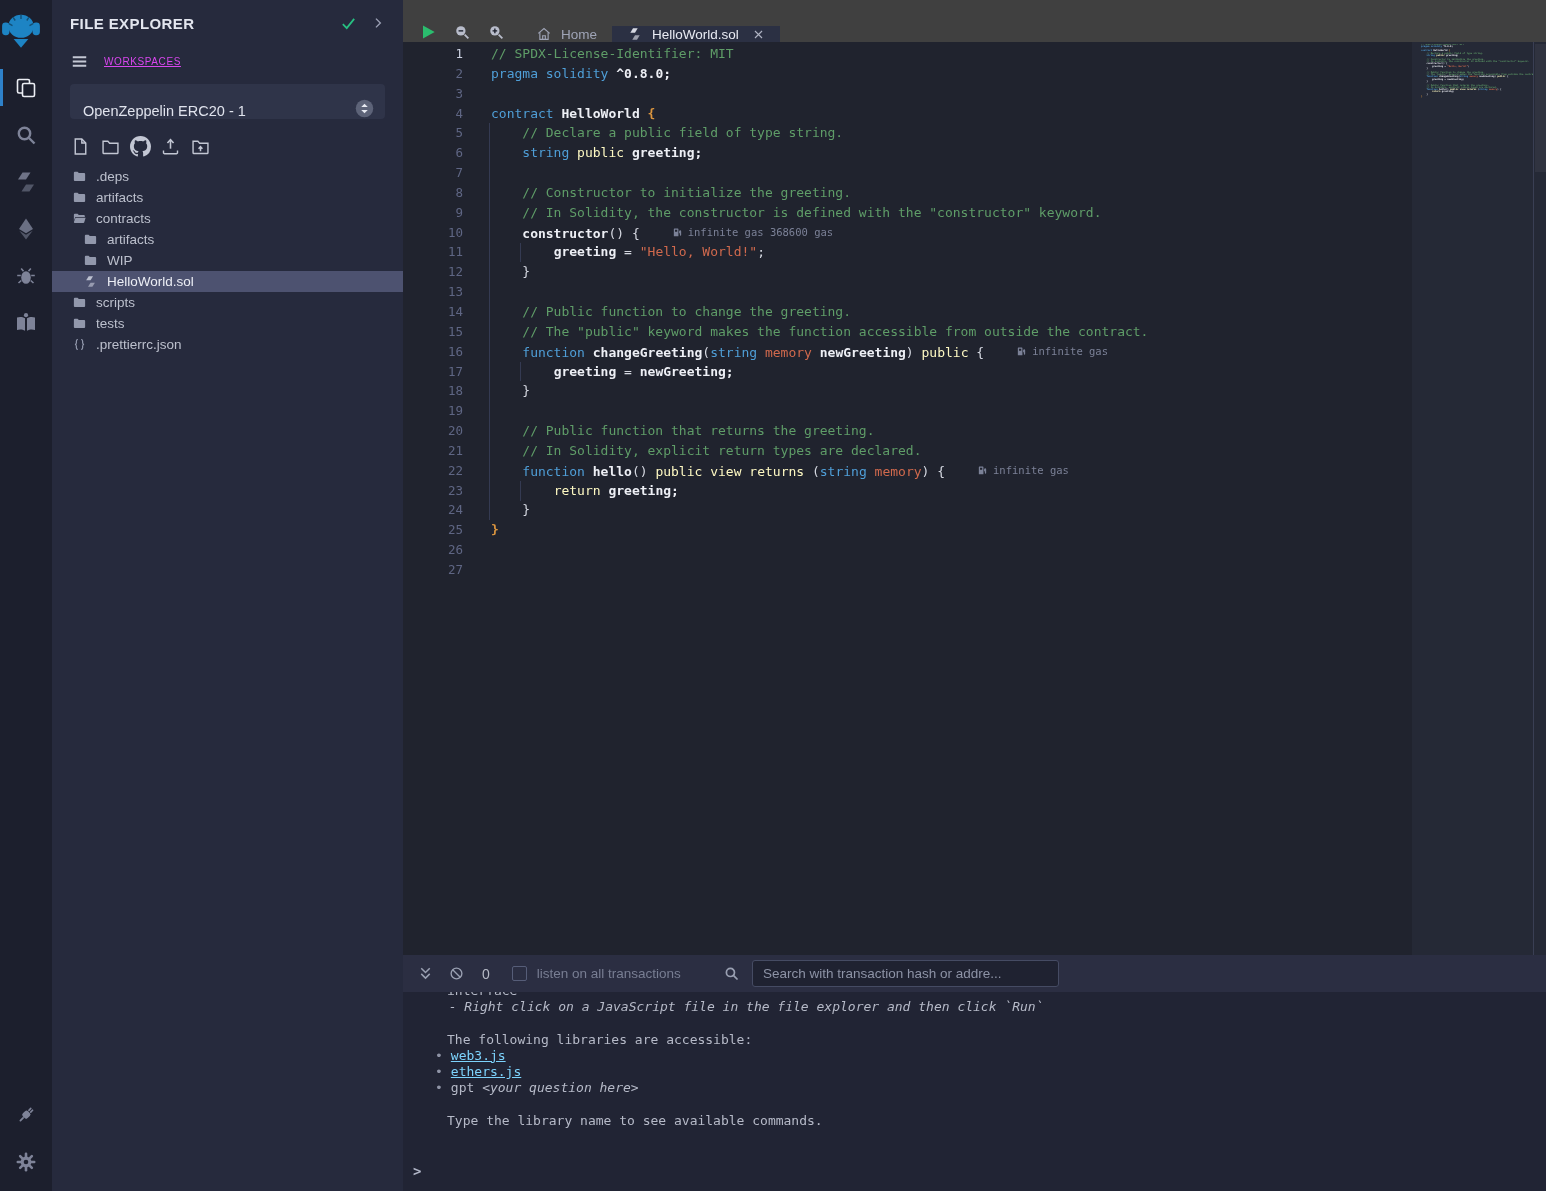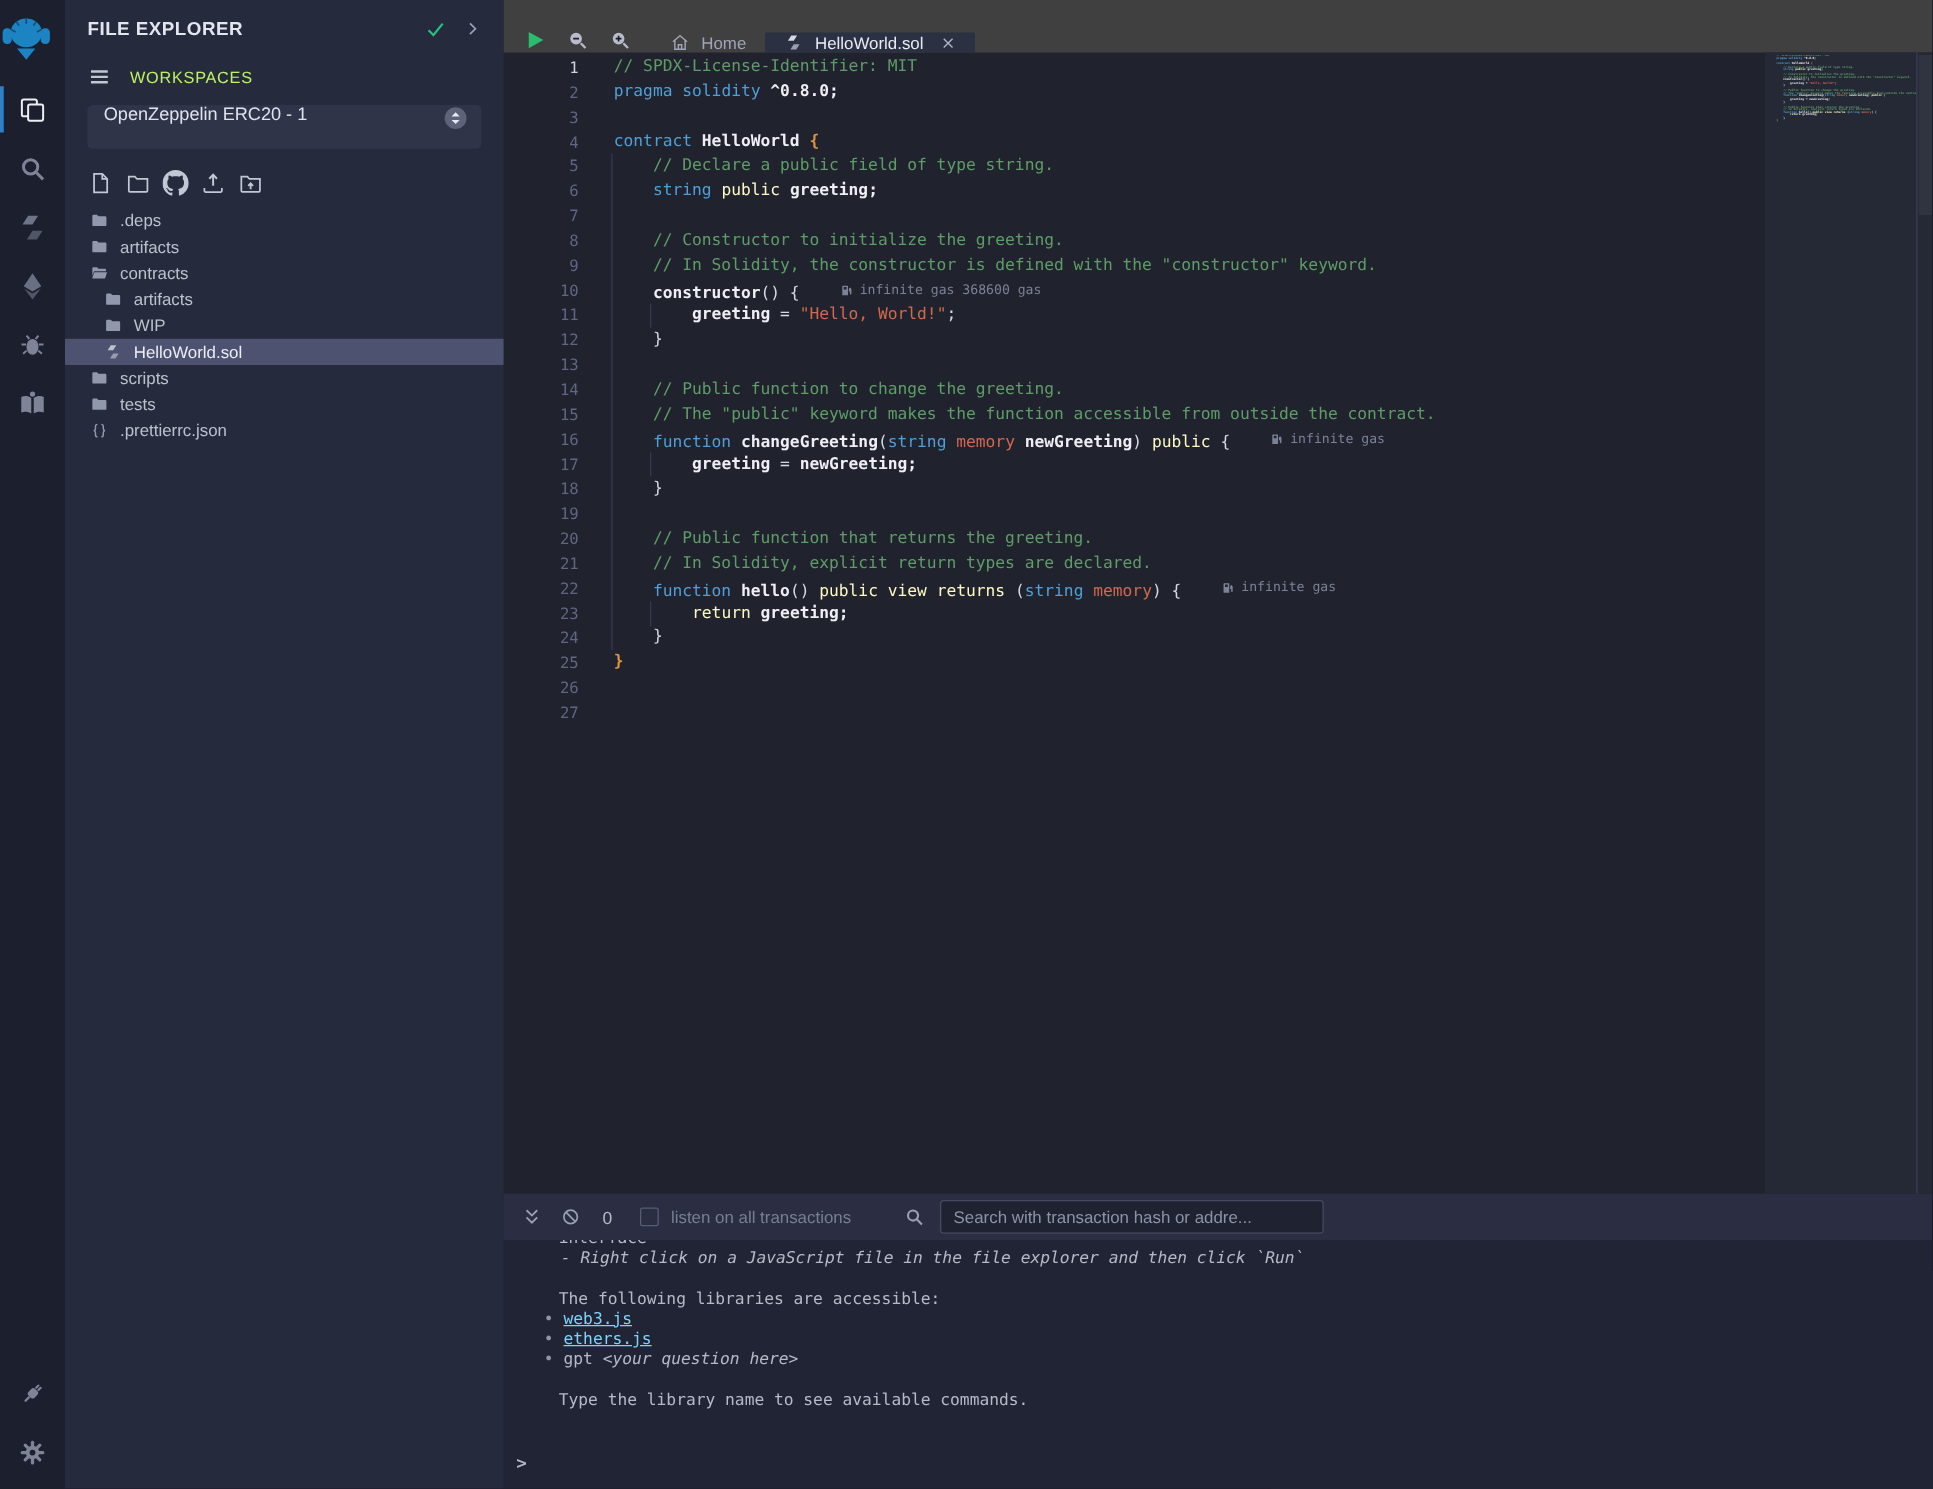--- a/index.html
+++ b/index.html
@@ -19,22 +19,22 @@
   .ic svg { width:100%; height:100%; display:block; }
 
   
   .spanel { position:absolute; left:52px; top:0; width:351px; height:100%; background:#262a3d; }
   .sp-head { display:flex; align-items:center; height:46px; padding:0 18px 0 18px; }
   .sp-title { flex:1; color:#e3e6ef; font-size:15px; font-weight:700; letter-spacing:.4px; }
   .sp-check { width:17px; height:17px; color:#27c082; margin-right:14px; cursor:pointer; }
   .sp-chev { width:14px; height:14px; color:#9ba0b4; cursor:pointer; }
   .sp-wsrow { display:flex; align-items:center; padding:2px 18px 0; height:28px; }
   .sp-burger { width:19px; height:19px; color:#c3c7d4; cursor:pointer; }
-  .sp-wslabel { margin-left:15px; color:#bef264; font-size:13px; letter-spacing:.6px; }
-  .sp-dd { margin:10px 18px 0; height:35px; background:#2f3449; border-radius:4px; display:flex; align-items:flex-start; padding:0 10px 0 13px; cursor:pointer; }
+  .sp-wslabel { margin-left:15px; color:#d946ef; font-size:10px; letter-spacing:.6px;text-decoration:underline; }
+  .sp-dd { margin:10px 18px 0; height:35px; background:#2f3449; border-radius:4px; display:flex; align-items:flex-end; padding:0 10px 0 13px; cursor:pointer; }
   .sp-ddtext { flex:1; color:#e0e3ed; font-size:14.5px; }
   .sp-ddswitch { width:21px; height:21px; }
   .sp-tools { display:flex; align-items:center; gap:9px; margin:17px 18px 4px; color:#c3c7d4; }
   .sp-tools .ic { width:21px; height:21px; cursor:pointer; }
   .tree { margin-top:9px; }
   .trow { display:flex; align-items:center; height:21px; font-size:13.5px; color:#bcc0cd; cursor:pointer; }
   .trow .ic { width:15px; height:15px; color:#9298ac; margin-right:9px; flex:none; }
   .trow.sel { background:#4d5270; color:#eceef5; }
   .trow.sel .ic { color:#c9cdda; }
 

